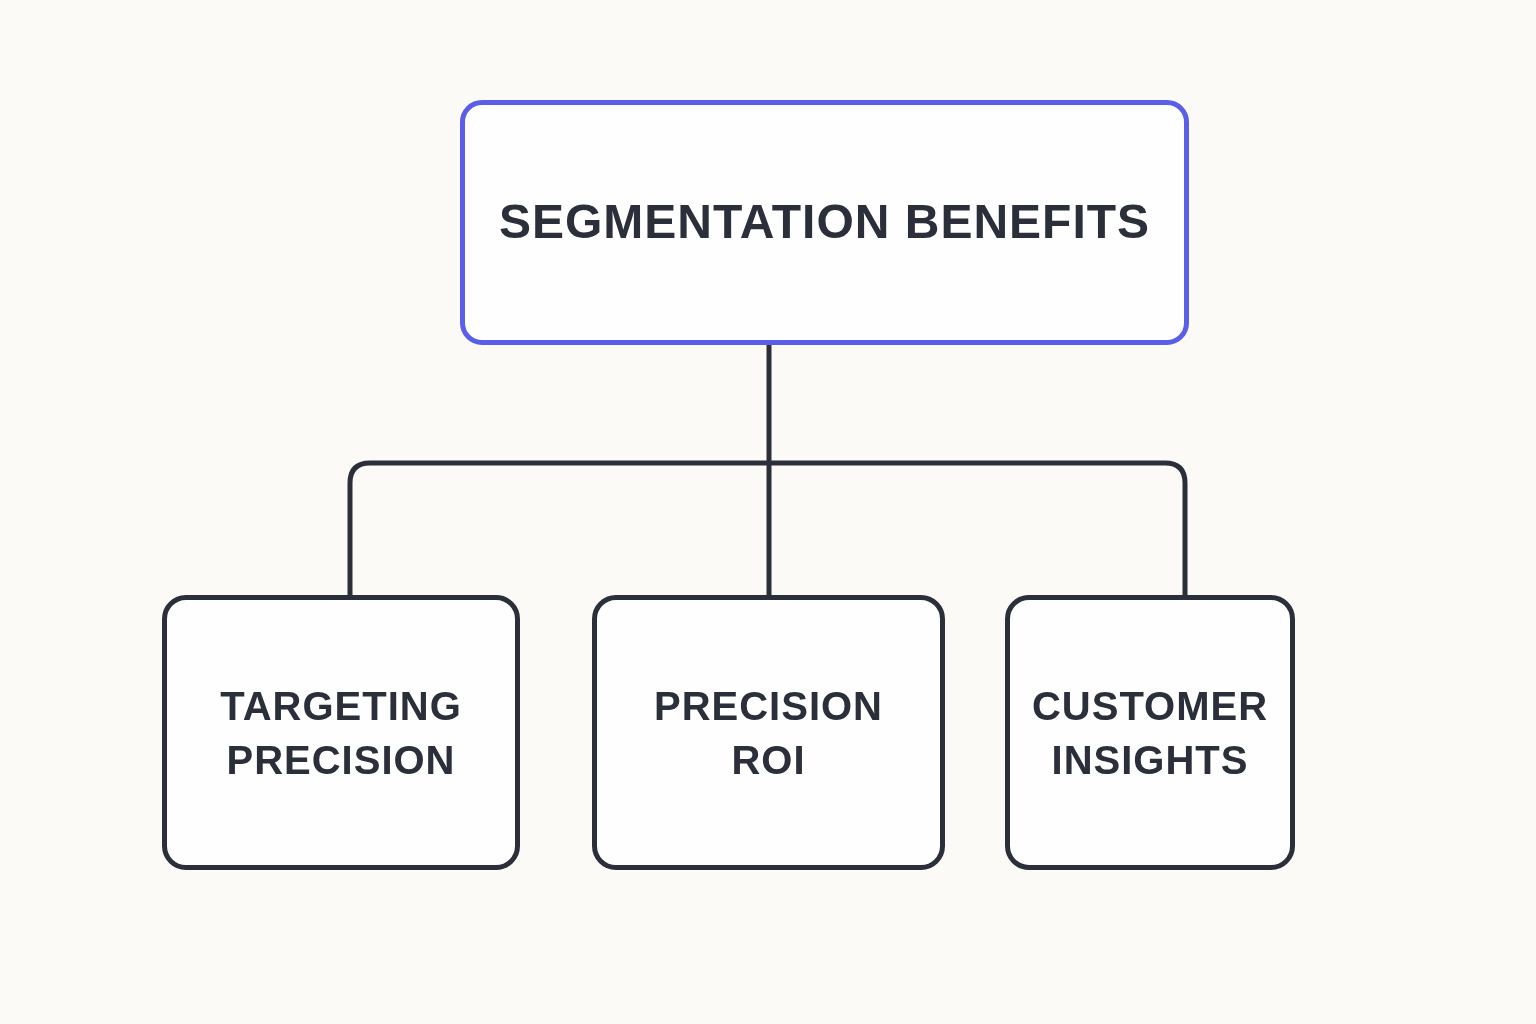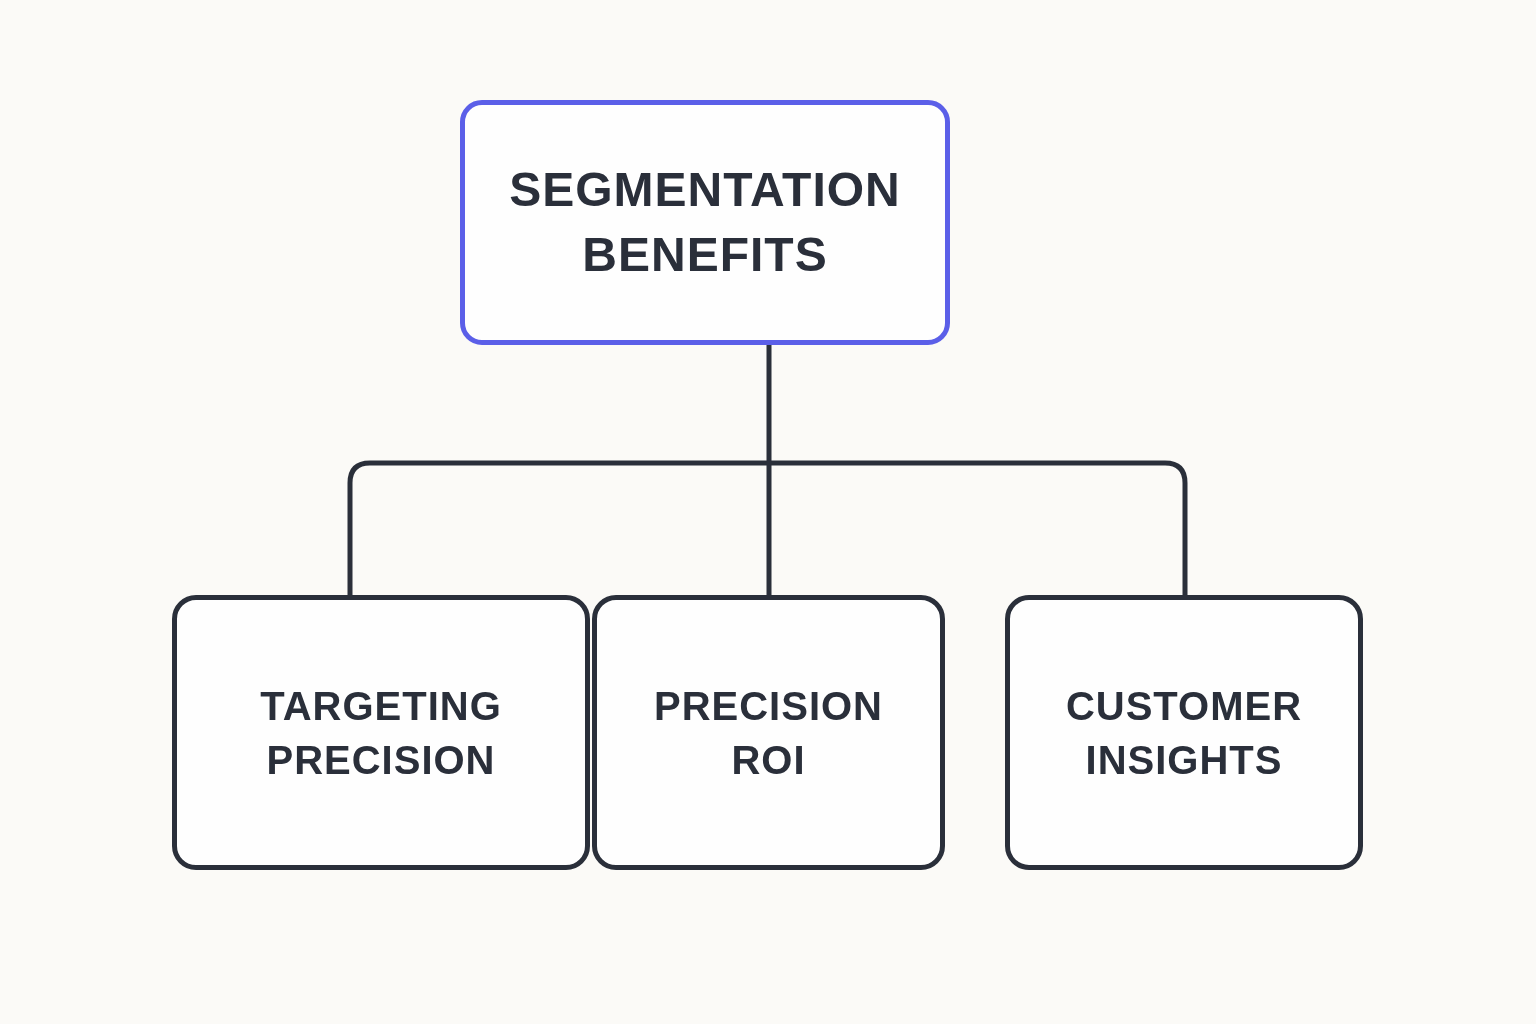--- a/index.html
+++ b/index.html
@@ -45,34 +45,34 @@
     font-weight: 700;
     letter-spacing: 1px;
   }
   .node .label {
     padding: 0 30px;
     line-height: 1.35;
   }
   .node--root {
     left: 460px;
     top: 100px;
-    width: 490px;
+    width: 729px;
     height: 245px;
     border-color: var(--root-border);
     border-radius: 22px;
     font-size: 48px;
   }
   .node--child {
     top: 595px;
     height: 275px;
     font-size: 40px;
   }
-  .node--child-0 { left: 172px;  width: 418px; }
+  .node--child-0 { left: 162px;  width: 358px; }
   .node--child-1 { left: 592px;  width: 353px; }
-  .node--child-2 { left: 1005px; width: 358px; }
+  .node--child-2 { left: 1005px; width: 290px; }
 </style>
 </head>
 <body>
 
 <div class="stage">
 
   <svg class="connectors" viewBox="0 0 1536 1024" xmlns="http://www.w3.org/2000/svg" aria-hidden="true">
 
     <path d="M 769 345 L 769 600" fill="none" stroke="var(--connector)" stroke-width="5"></path>
 

